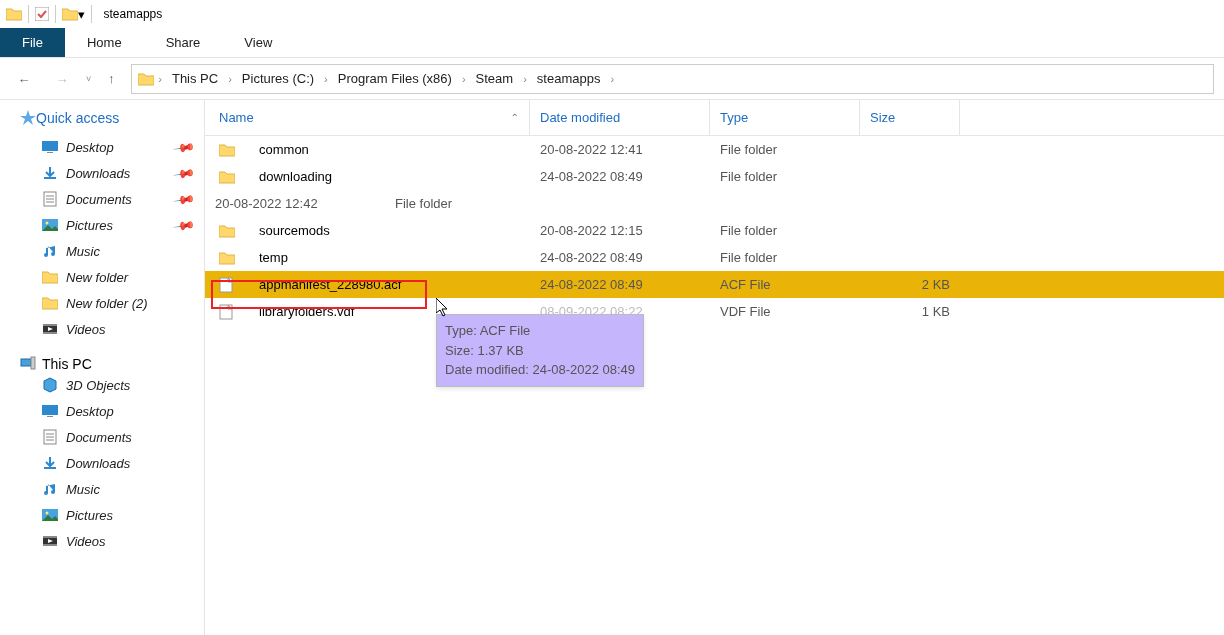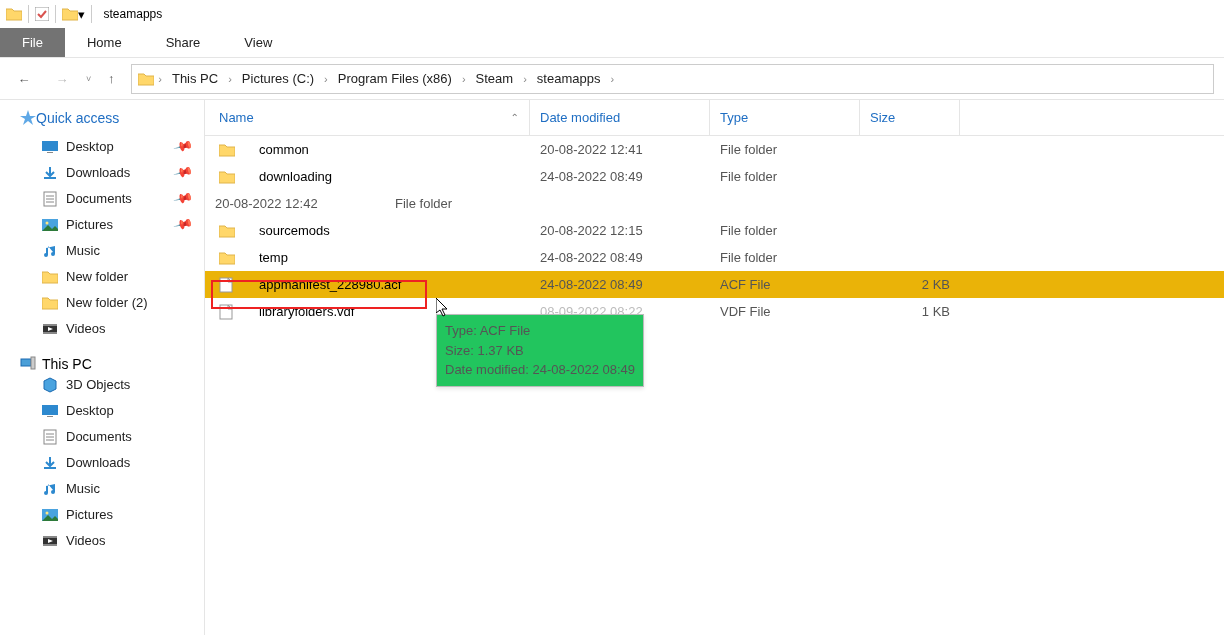--- a/index.html
+++ b/index.html
@@ -6,38 +6,38 @@
   body { width: 1224px; height: 635px; background: #fff; font-size: 13px; overflow: hidden; }
 
   
   .titlebar { height: 28px; display: flex; align-items: center; padding-left: 6px; background: #fff; }
   .title-text { font-size: 12px; color: #000; margin-left: 6px; }
   .tb-sep { width: 1px; height: 18px; background: #ccc; margin: 0 6px; }
   .qat { display:flex; align-items:center; gap:4px; }
 
   
   .ribbon { height: 30px; display: flex; align-items: stretch; border-bottom: 1px solid #e5e5e5; }
-  .file-tab { background: #737373; color: #fff; display:flex; align-items:center; padding: 0 22px; font-size: 13px; }
+  .file-tab { background: #0c4a6e; color: #fff; display:flex; align-items:center; padding: 0 22px; font-size: 13px; }
   .rtab { display:flex; align-items:center; padding: 0 22px; font-size:13px; color:#222; }
 
   
   .navbar { height: 42px; display:flex; align-items:center; padding: 0 10px; gap: 10px; border-bottom:1px solid #e5e5e5; }
   .nav-arrow { width: 28px; height: 28px; display:flex; align-items:center; justify-content:center; color:#555; }
   .disabled { color: #bbb; }
   .chev-down { font-size:9px; color:#888; }
   .nav-up { width:20px; text-align:center; color:#555; }
   .breadcrumb { flex: 1; display:flex; align-items:center; height:30px; border:1px solid #ccc; padding:0 6px; gap:2px; }
   .bc-item { display:flex; align-items:center; padding:0 6px; height:100%; color:#222; }
   .bc-sep { color:#888; padding:0 2px; font-size:11px; }
 
   
   .main { display:flex; height: calc(635px - 28px - 30px - 42px); }
   .sidebar { width: 205px; padding: 10px 0 0 20px; border-right:1px solid #e5e5e5; overflow:hidden; }
   .qa-header { display:flex; align-items:center; color:#1f6ec3; font-size:14px; margin-bottom:8px; }
-  .side-item { display:flex; gap:8px; padding:5px 4px 5px 22px; color:#222; position:relative; }
+  .side-item { display:flex; align-items:center; gap:8px; padding:5px 4px 5px 22px; color:#222; position:relative;font-style:italic; }
   .side-group { margin-top:14px; display:flex; align-items:center; gap:6px; font-size:14px; }
   .pin { position:absolute; right:12px; color:#888; font-size:13px; transform:rotate(30deg); }
 
   .content { flex:1; position:relative; }
   .headers { display:flex; align-items:center; height: 36px; border-bottom:1px solid #e5e5e5; color:#1f6ec3; }
   .col-name { width: 325px; padding-left:14px; display:flex; align-items:center; gap:6px; border-right:1px solid #e5e5e5; height:100%; }
   .col-date { width: 180px; padding-left:10px; display:flex; align-items:center; border-right:1px solid #e5e5e5; height:100%; }
   .col-type { width: 150px; padding-left:10px; display:flex; align-items:center; border-right:1px solid #e5e5e5; height:100%; }
   .col-size { width: 100px; padding-left:10px; display:flex; align-items:center; border-right:1px solid #e5e5e5; height:100%; }
   .sort-caret { font-size:10px; color:#777; margin-left:auto; margin-right:10px; }
@@ -45,21 +45,21 @@
   .row { display:flex; align-items:center; height:27px; }
   .row.selected { background:#eab308; }
   .cell-name { width:325px; padding-left:14px; display:flex; align-items:center; gap:24px; }
   .cell-date { width:180px; padding-left:10px; color:#555; }
   .cell-date.dim { color:#bcbcbc; }
   .cell-type { width:150px; padding-left:10px; color:#555; }
   .cell-size { width:100px; padding-right:10px; text-align:right; color:#555; }
 
   .hl-box { position:absolute; border:2px solid #ee2222; pointer-events:none; }
 
-  .tooltip { position:absolute; background:#22c55e; border:1px solid #bbb; padding:6px 8px; font-size:13px; color:#555; box-shadow:0 2px 4px rgba(0,0,0,.1); line-height:1.5; }
+  .tooltip { position:absolute; background:#c4b5fd; border:1px solid #bbb; padding:6px 8px; font-size:13px; color:#555; box-shadow:0 2px 4px rgba(0,0,0,.1); line-height:1.5; }
 
   .cursor { position:absolute; width:14px; height:20px; pointer-events:none; }
 
   svg { display:block; }
 </style>
 </head>
 <body>
 
 <svg width="0" height="0" style="position:absolute">
  <defs>

